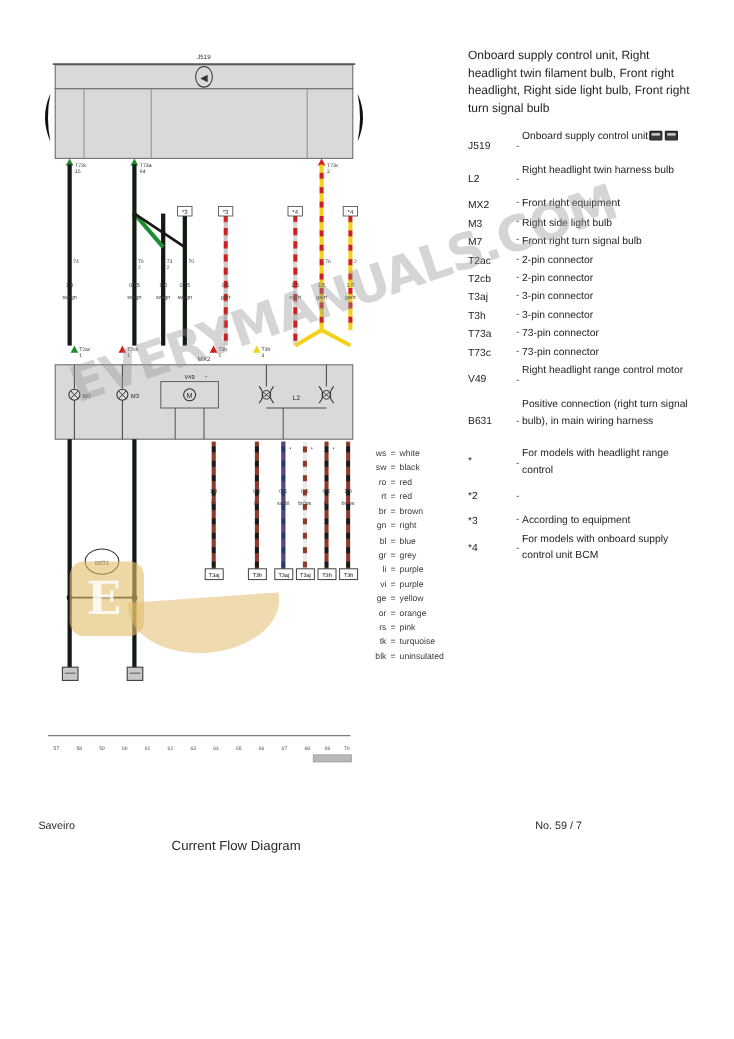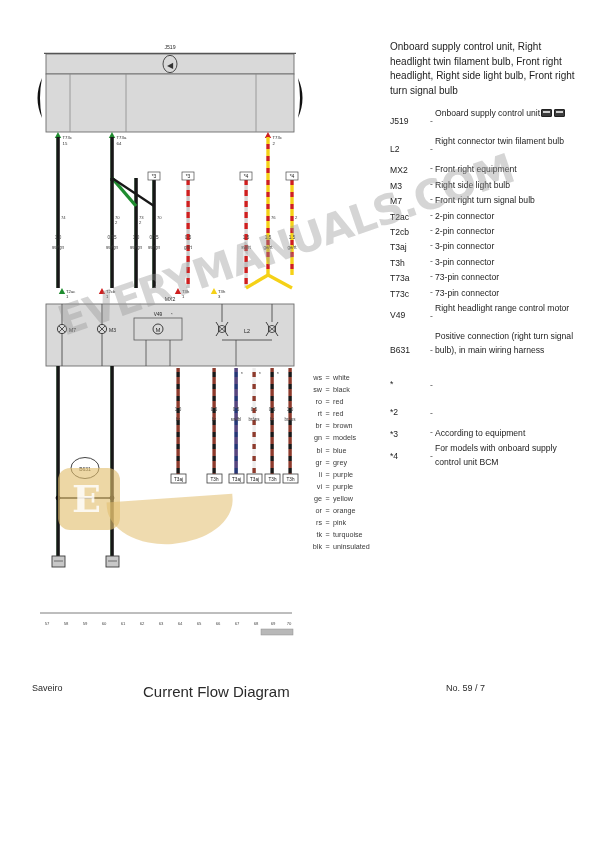--- a/index.html
+++ b/index.html
@@ -47,21 +47,21 @@
     position:relative;
   }
   .conn-glyph::after{
     content:"";position:absolute;left:1px;top:1px;width:7px;height:2px;
     background:#cfcfcf;
   }
 
   
   #footer{position:absolute;left:0;top:683px;width:592px;height:26px;}
   #footer .ft-model{position:absolute;left:32px;top:0;font-size:9px;color:#2a2a2a;}
-  #footer .ft-title{position:absolute;left:143px;top:0;font-size:15px;color:#2a2a2a;}
+  #footer .ft-title{position:absolute;left:143px;top:16px;font-size:11px;color:#2a2a2a;}
   #footer .ft-no{position:absolute;left:446px;top:0;font-size:9px;color:#2a2a2a;}
 
   
   #watermark{
     position:absolute;left:0;top:0;width:612px;height:866px;pointer-events:none;
   }
   #wm-text{
     position:absolute;left:52px;top:300px;width:470px;
     transform:rotate(-19deg);transform-origin:left top;
     font-size:41px;font-weight:700;letter-spacing:-1px;
@@ -388,21 +388,21 @@
       <span class="ck-name">red</span>
     </div>
     <div class="ck-row">
       <span class="ck-abbr">br</span>
       <span class="ck-eq">=</span>
       <span class="ck-name">brown</span>
     </div>
     <div class="ck-row">
       <span class="ck-abbr">gn</span>
       <span class="ck-eq">=</span>
-      <span class="ck-name">models</span>
+      <span class="ck-name">right</span>
     </div>
     <div class="ck-row">
       <span class="ck-abbr">bl</span>
       <span class="ck-eq">=</span>
       <span class="ck-name">blue</span>
     </div>
     <div class="ck-row">
       <span class="ck-abbr">gr</span>
       <span class="ck-eq">=</span>
       <span class="ck-name">grey</span>
@@ -449,21 +449,21 @@
 
     <div class="lg-row two">
       <span class="lg-code">J519</span>
       <span class="lg-dash">-</span>
       <span class="lg-desc"><span>Onboard supply control unit</span><span class="conn-glyph"></span><span class="conn-glyph"></span></span>
     </div>
 
     <div class="lg-row two">
       <span class="lg-code">L2</span>
       <span class="lg-dash">-</span>
-      <span class="lg-desc">Right connector twin filament bulb</span>
+      <span class="lg-desc">Right headlight twin harness bulb</span>
     </div>
 
     <div class="lg-row">
       <span class="lg-code">MX2</span>
       <span class="lg-dash">-</span>
       <span class="lg-desc">Front right equipment</span>
     </div>
 
     <div class="lg-row">
       <span class="lg-code">M3</span>
@@ -521,20 +521,21 @@
 
     <div class="lg-row three">
       <span class="lg-code">B631</span>
       <span class="lg-dash">-</span>
       <span class="lg-desc">Positive connection (right turn signal bulb), in main wiring harness</span>
     </div>
 
     <div class="lg-row two">
       <span class="lg-code">*</span>
       <span class="lg-dash">-</span>
+      <span class="lg-desc">For models with headlight range control</span>
     </div>
 
     <div class="lg-row two">
       <span class="lg-code">*2</span>
       <span class="lg-dash">-</span>
     </div>
 
     <div class="lg-row">
       <span class="lg-code">*3</span>
       <span class="lg-dash">-</span>

